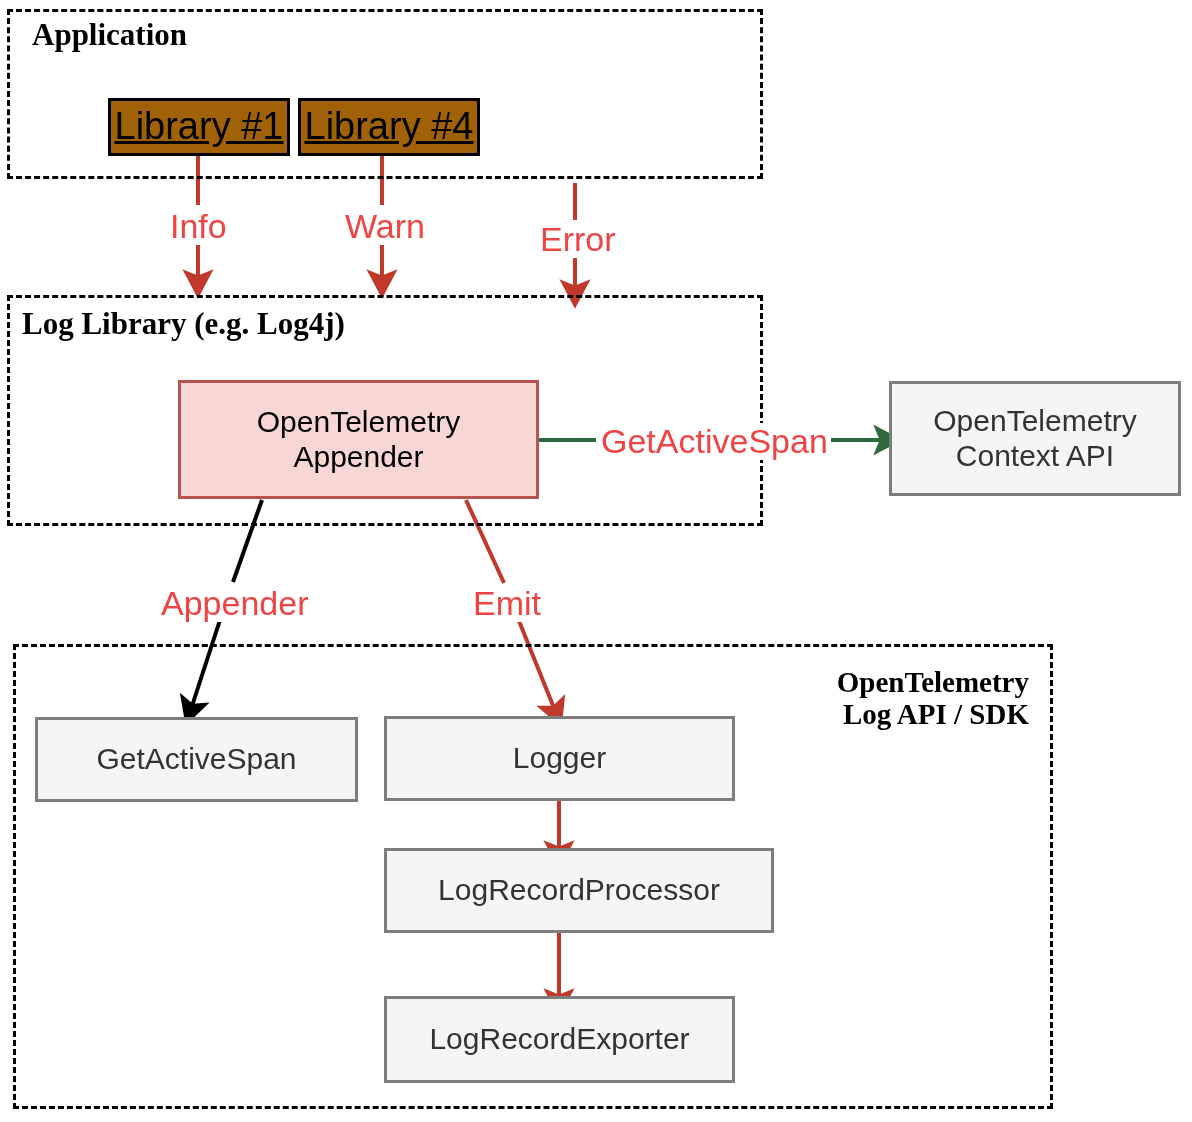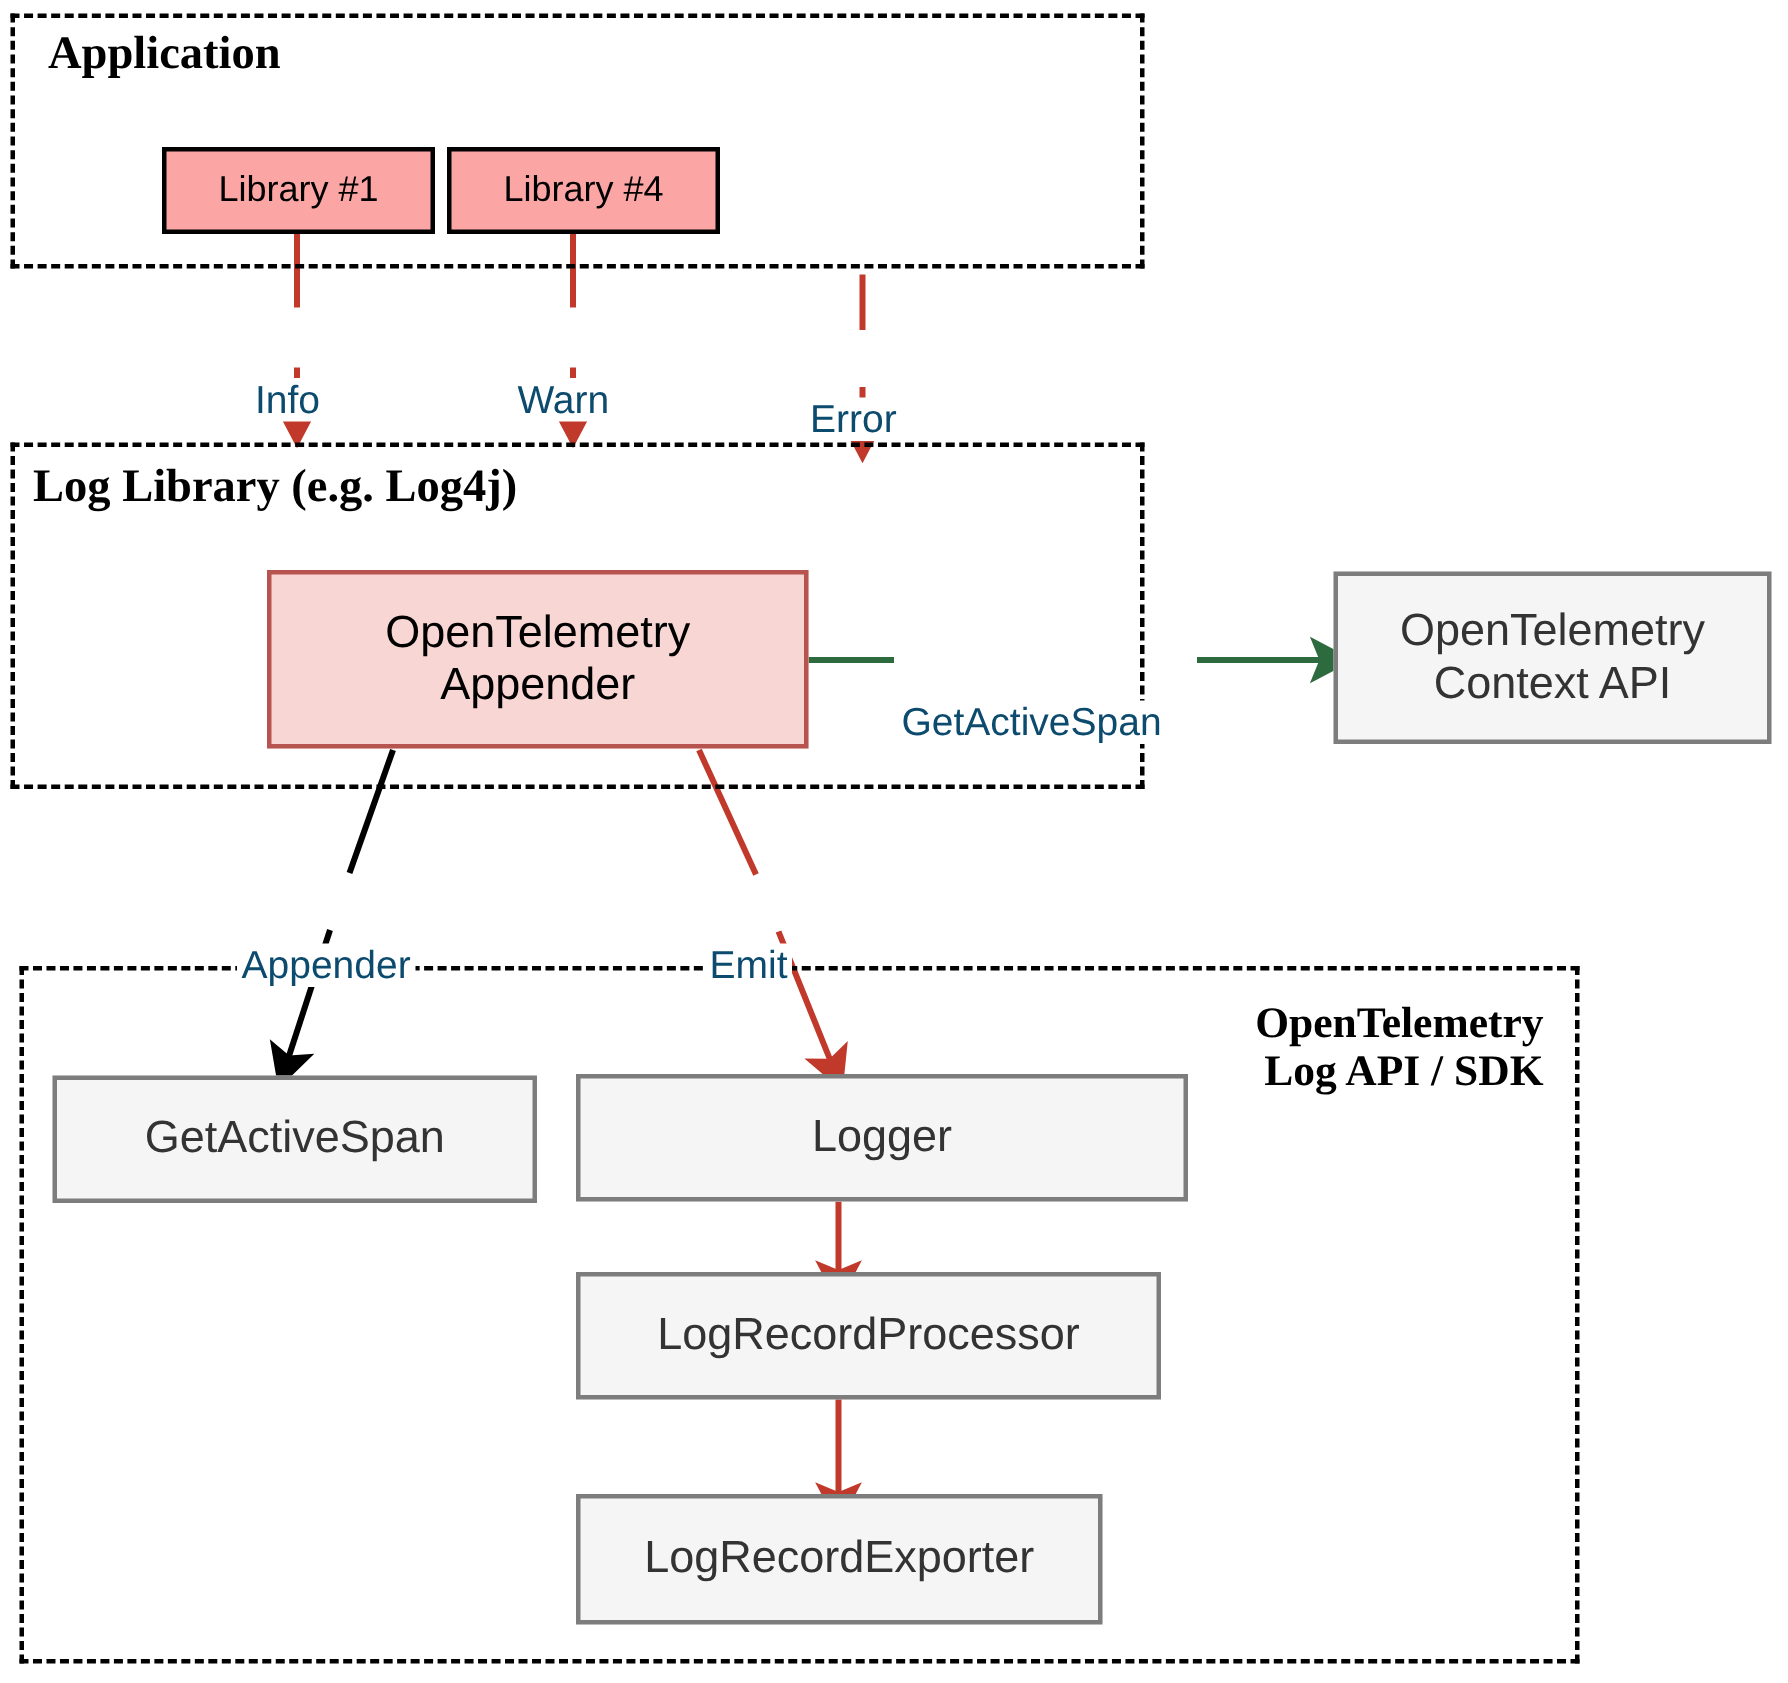--- a/index.html
+++ b/index.html
@@ -47,48 +47,48 @@
     position: absolute;
     box-sizing: border-box;
     display: flex;
     align-items: center;
     justify-content: center;
     text-align: center;
     line-height: 1.15;
     white-space: pre-line;
   }
   .node-white {
-    background: #fca5a5;
+    background: #a16207;
     border: 3px solid #000000;
     color: #000000;
-    font-size: 24px;
+    font-size: 38px;
+    text-decoration: underline;
   }
   .node-grey {
     background: #f5f5f5;
     border: 3px solid #7d7d7d;
     color: #333333;
     font-size: 30px;
   }
   .node-pink {
     background: #f8d6d4;
     border: 3px solid #b85450;
     color: #000000;
     font-size: 30px;
   }
 
   
   .edge-label {
     position: absolute;
-    font-size: 26px;
-    color: #0c4a6e;
+    font-size: 34px;
+    color: #ef4444;
     background: #ffffff;
     white-space: nowrap;
     padding: 0 3px;
     line-height: 1.1;
-    margin-top: 44px;
   }
 </style>
 </head>
 <body>
 
 <div id="canvas">
 
   <svg id="edges" viewBox="0 0 1192 1122" width="1192" height="1122">
     <defs>
       <marker id="arrow-red" markerWidth="9" markerHeight="9" refX="2.2" refY="4.5" orient="auto" markerUnits="strokeWidth">
@@ -156,21 +156,21 @@
 
   <div class="node node-grey" style="left:889px; top:381px; width:292px; height:115px;">OpenTelemetry
 Context API</div>
 
   <div class="group" style="left:13px; top:644px; width:1040px; height:465px;"></div>
   <div class="group-title" style="left:779px; top:666px; width:250px; font-size:29px; text-align:right;">OpenTelemetry
 Log API / SDK</div>
 
   <div class="node node-grey" style="left:35px; top:717px; width:323px; height:85px;">GetActiveSpan</div>
 
-  <div class="node node-grey" style="left:384px; top:716px; width:408px; height:85px;">Logger</div>
+  <div class="node node-grey" style="left:384px; top:716px; width:351px; height:85px;">Logger</div>
 
   <div class="node node-grey" style="left:384px; top:848px; width:390px; height:85px;">LogRecordProcessor</div>
 
   <div class="node node-grey" style="left:384px; top:996px; width:351px; height:87px;">LogRecordExporter</div>
 
   <div class="edge-label" style="left:167px; top:208px;">Info</div>
 
   <div class="edge-label" style="left:342px; top:208px;">Warn</div>
 
   <div class="edge-label" style="left:537px; top:221px;">Error</div>

